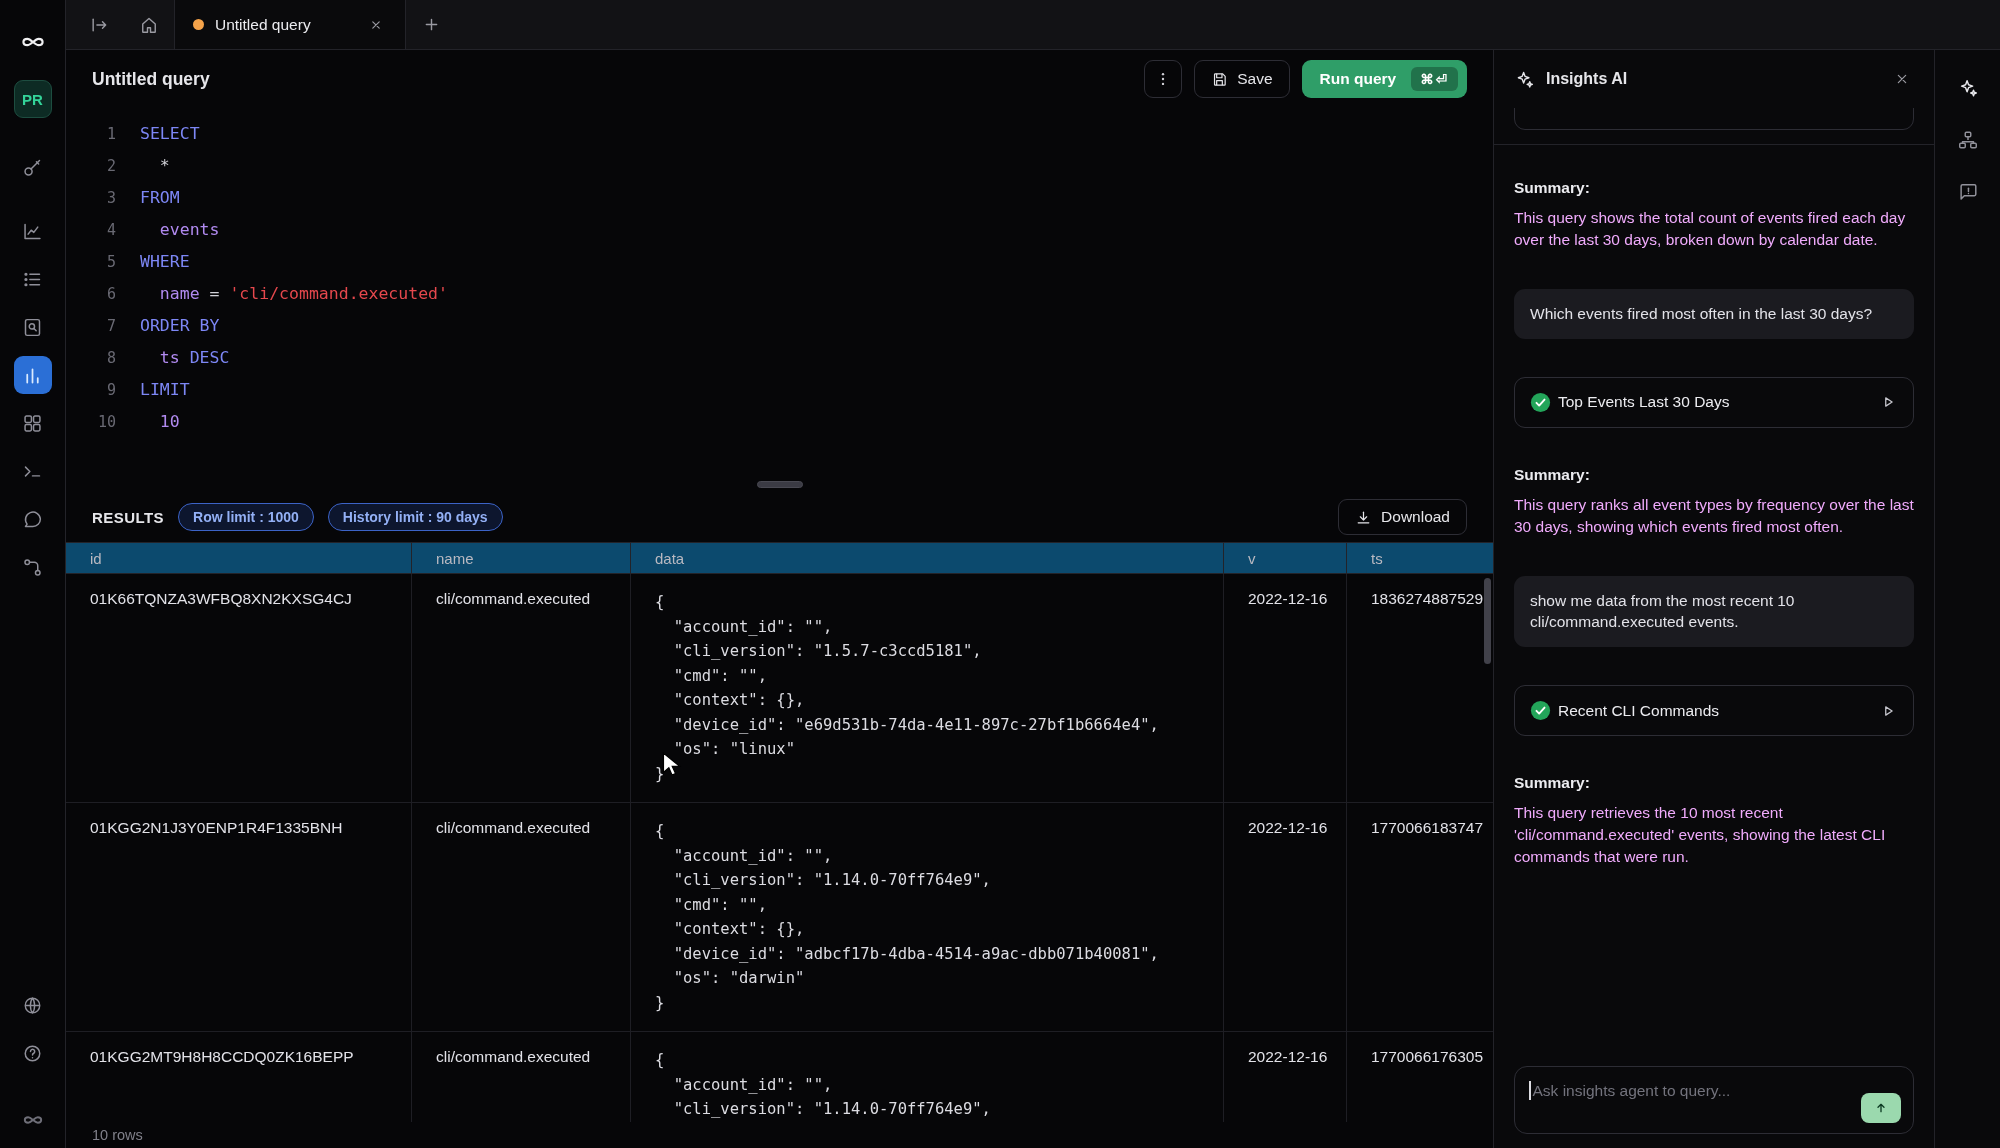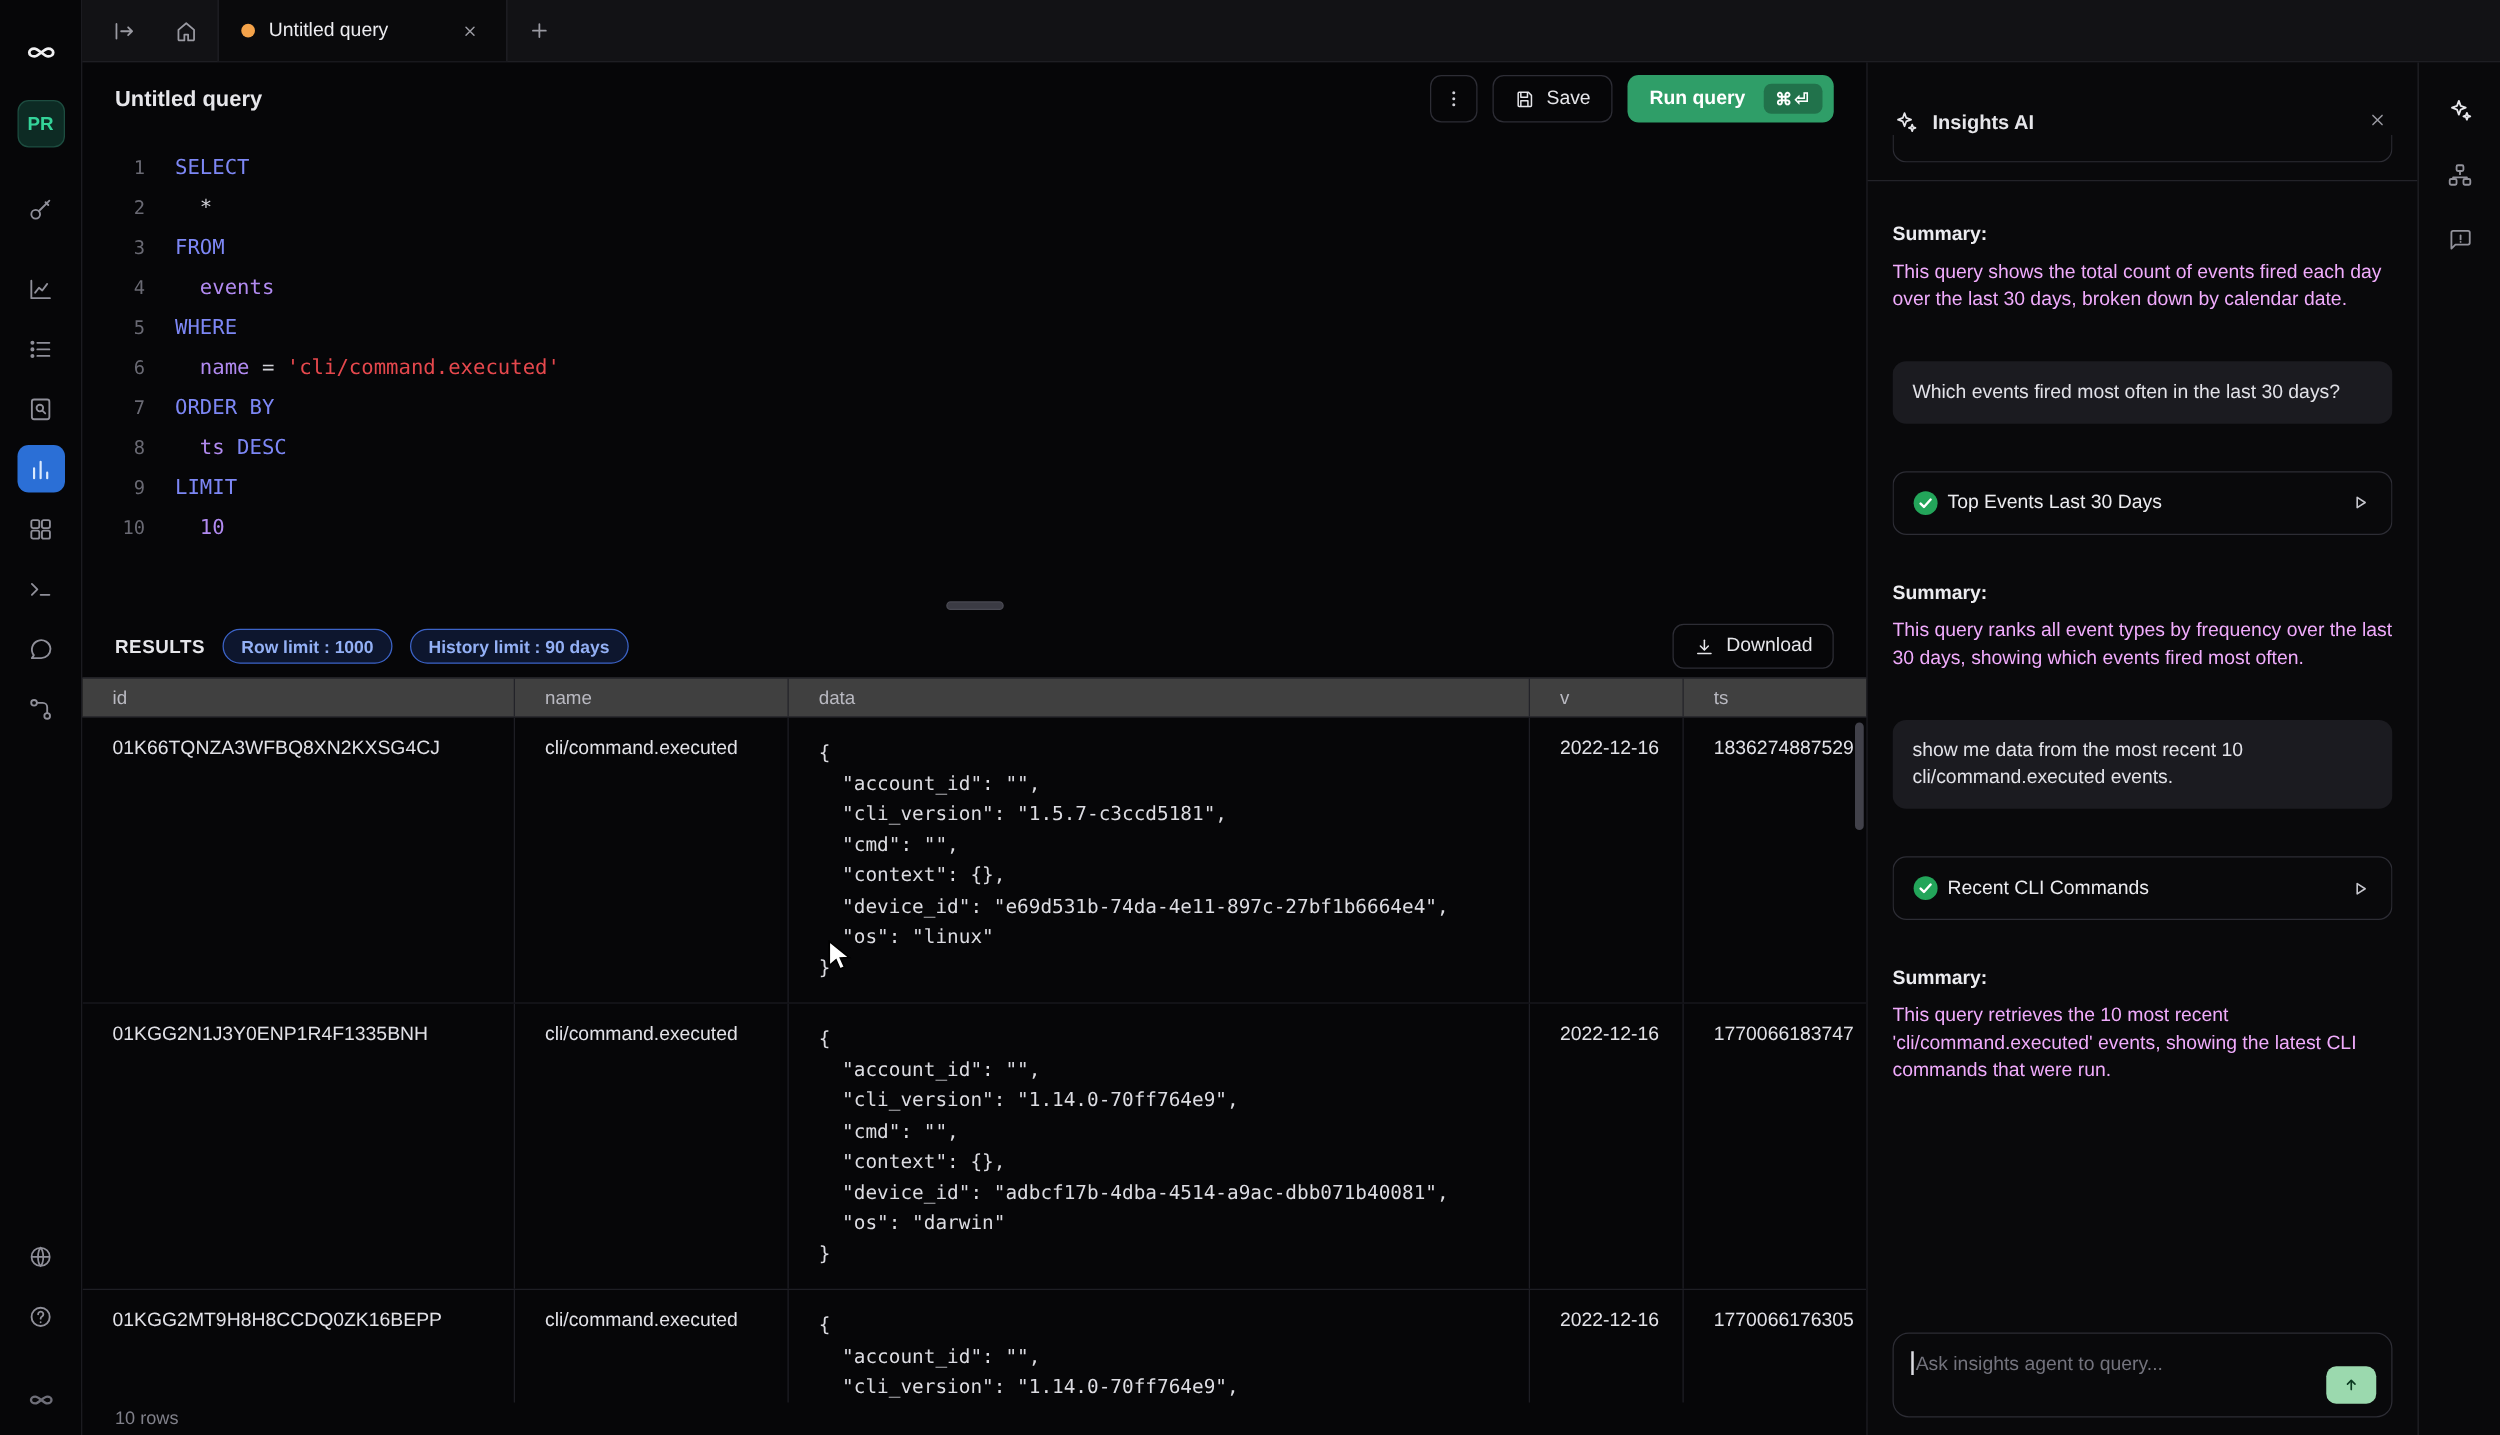--- a/index.html
+++ b/index.html
@@ -62,39 +62,39 @@
   .split { height:16px; flex:none; display:flex; align-items:center; justify-content:center; cursor:row-resize; }
   .split-handle { width:46px; height:7px; border-radius:4px; background:#3b3b44; border:1px solid #4a4a53; }
 
   .rbar { height:50px; flex:none; display:flex; align-items:center; gap:14px; padding:0 26px; }
   .rlabel { font-weight:700; font-size:15px; letter-spacing:.03em; }
   .pill { border:1px solid #3c63c7; color:#93b0f5; background:rgba(43,84,180,.22); border-radius:15px;
           padding:5px 14px; font-size:14px; font-weight:700; }
   .dl-btn { margin-left:auto; height:36px; }
 
   .thead, .trow { display:grid; grid-template-columns:345px 219px 1fr 123px 147px; }
-  .thead { height:32px; flex:none; background:#404040; border-top:1px solid #232329; border-bottom:1px solid #232329;
+  .thead { height:32px; flex:none; background:#0c4a6e; border-top:1px solid #232329; border-bottom:1px solid #232329;
            color:#b9b9c1; font-size:15px; }
   .thead > div { padding:0 24px; display:flex; align-items:center; border-left:1px solid #232329; }
   .thead > div:first-child { border-left:none; }
   .tbody { flex:1; min-height:0; overflow:hidden; position:relative; }
   .trow { border-bottom:1px solid #1e1e24; background:#060608; }
   .cell { padding:16px 24px; font-size:15.5px; color:#e2e2e8; border-left:1px solid #1e1e24; overflow:hidden; }
   .trow .cell:first-child { border-left:none; }
   .c-data { font-family:"DejaVu Sans Mono",monospace; font-size:15.5px; line-height:24.5px; color:#dcdce2; white-space:pre; }
   .c-ts, .c-v { white-space:nowrap; }
   .vscroll { position:absolute; right:2px; top:4px; width:7px; height:86px; border-radius:4px; background:#41414a; }
   .tfoot { height:26px; flex:none; display:flex; align-items:center; padding:0 26px; color:#80808a; font-size:14.5px; }
 
   .cursor { position:absolute; left:593px; top:702px; z-index:50; pointer-events:none; }
 
   
   .insights { width:441px; flex:none; border-left:1px solid #232329; background:#09090b;
               display:flex; flex-direction:column; }
-  .ins-hdr { height:58px; flex:none; display:flex; align-items:flex-end; gap:11px; padding:0 20px; }
+  .ins-hdr { height:58px; flex:none; display:flex; align-items:center; gap:11px; padding:0 20px; }
   .ins-title { font-weight:700; font-size:16px; }
   .ins-close { margin-left:auto; background:none; border:none; color:#9a9aa2; padding:4px; }
   .ins-body { flex:1; min-height:0; display:flex; flex-direction:column; padding:0 20px; }
   .hist-clip { height:22px; overflow:hidden; flex:none; }
   .hist-box { height:46px; margin-top:-24px; border:1px solid #2d2d35; border-radius:11px; }
   .turn-divider { flex:none; border-top:1px solid #232329; margin:14px -20px 0; }
   .convo { flex:1; min-height:0; overflow:hidden; padding-top:34px; }
   .blk { margin-bottom:38px; }
   .s-label { font-weight:700; font-size:15.5px; margin-bottom:10px; color:#ececf0; }
   .s-text { font-size:15.5px; line-height:1.42; color:#f0abfc; }

